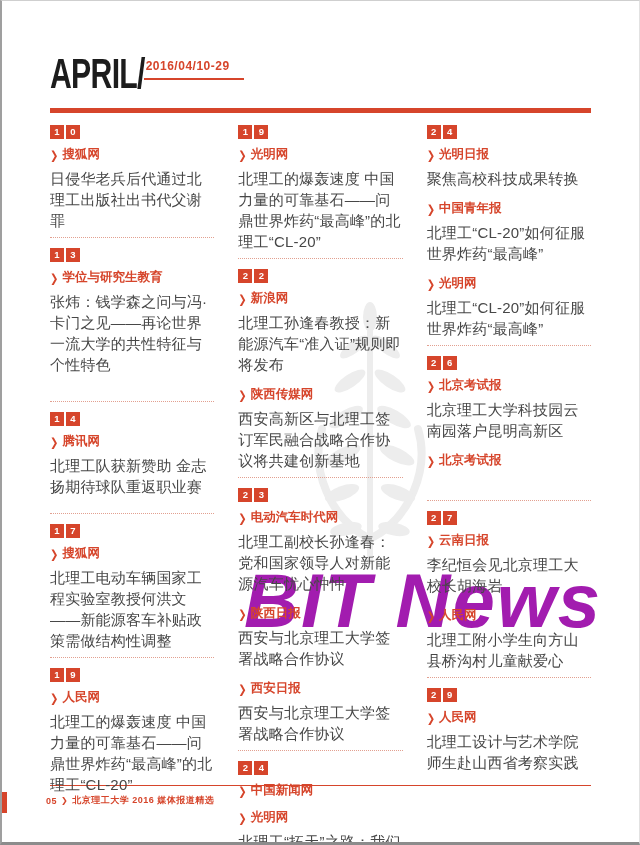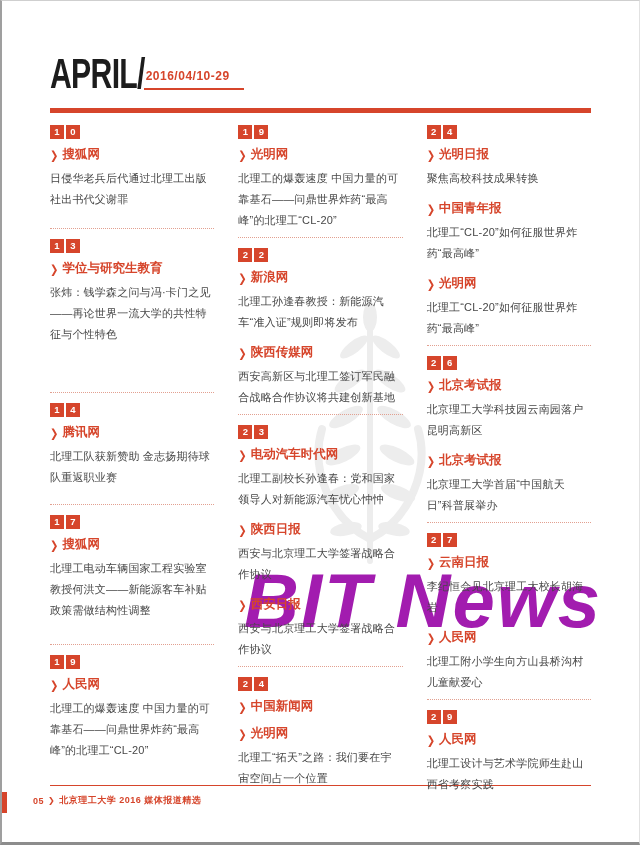--- a/index.html
+++ b/index.html
@@ -26,21 +26,21 @@
   }
   
   .content{position:relative;z-index:1;}
   .header{display:flex;align-items:flex-end;padding:52px 48px 0;}
   .month{
     font-size:42px;font-weight:bold;color:#1c1c1c;
     transform:scaleX(0.72);transform-origin:left bottom;
     letter-spacing:-1px;line-height:1;
   }
   .daterange{
-    margin-left:-38px;margin-bottom:5px;
+    margin-left:-38px;margin-bottom:15px;
     color:#d6452b;font-weight:bold;font-size:12px;letter-spacing:.5px;
     border-bottom:2px solid #d6452b;padding:0 14px 5px 2px;
   }
   .rule{height:5px;background:#d6452b;margin:13px 48px 0;}
   
   .grid{
     display:grid;grid-template-columns:1fr 1fr 1fr;gap:0 24px;
     padding:12px 48px 0;align-items:start;
   }
   .entry{box-sizing:border-box;}
@@ -49,31 +49,31 @@
     width:14px;height:14px;background:#d6452b;color:#fff;
     font-size:9.5px;font-weight:bold;line-height:14px;text-align:center;
   }
   .src{
     color:#d6452b;font-weight:bold;font-size:12.5px;line-height:15px;
     margin:0 0 6px;display:flex;align-items:center;
   }
   .item + .item .src{margin-top:12px;}
   .src .arr{font-size:10px;margin-right:4px;transform:scaleY(1.15);}
   .hl{
-    color:#474747;font-size:11px;line-height:21px;margin:0;
+    color:#474747;font-size:15px;line-height:21px;margin:0;
     letter-spacing:.2px;
   }
   .divider{border:none;border-top:1px dotted #e2a090;margin:6px 0 10px;}
   
   .footer-rule{
     position:absolute;left:48px;right:48px;top:784px;
     border-top:1px solid #d6452b;
   }
   .footer-line{
-    position:absolute;left:31px;top:793px;
+    position:absolute;left:44px;top:793px;
     color:#d6452b;font-size:9px;font-weight:bold;letter-spacing:.5px;
     display:flex;align-items:center;gap:4px;
   }
   .footer-line .arr{font-size:8px;}
   .edge-tab{position:absolute;left:0;top:791px;width:5px;height:21px;background:#d6452b;}
 </style>
 </head>
 <body>
 
 <div class="page">
@@ -310,21 +310,20 @@
                 <span class="arr">❯</span>
                 <span>北京考试报</span>
               </div>
             <p class="hl">北京理工大学科技园云南园落户昆明高新区</p>
           </div>
           <div class="item">
             <div class="src">
                 <span class="arr">❯</span>
                 <span>北京考试报</span>
               </div>
-            <p class="hl">北京理工大学首届“中国航天日”科普展举办</p>
           </div>
         </div>
         <hr class="divider">
         <div class="entry" style="min-height:131px">
           <div class="badge">
             <span class="digit">2</span>
             <span class="digit">7</span>
           </div>
           <div class="item">
             <div class="src">

